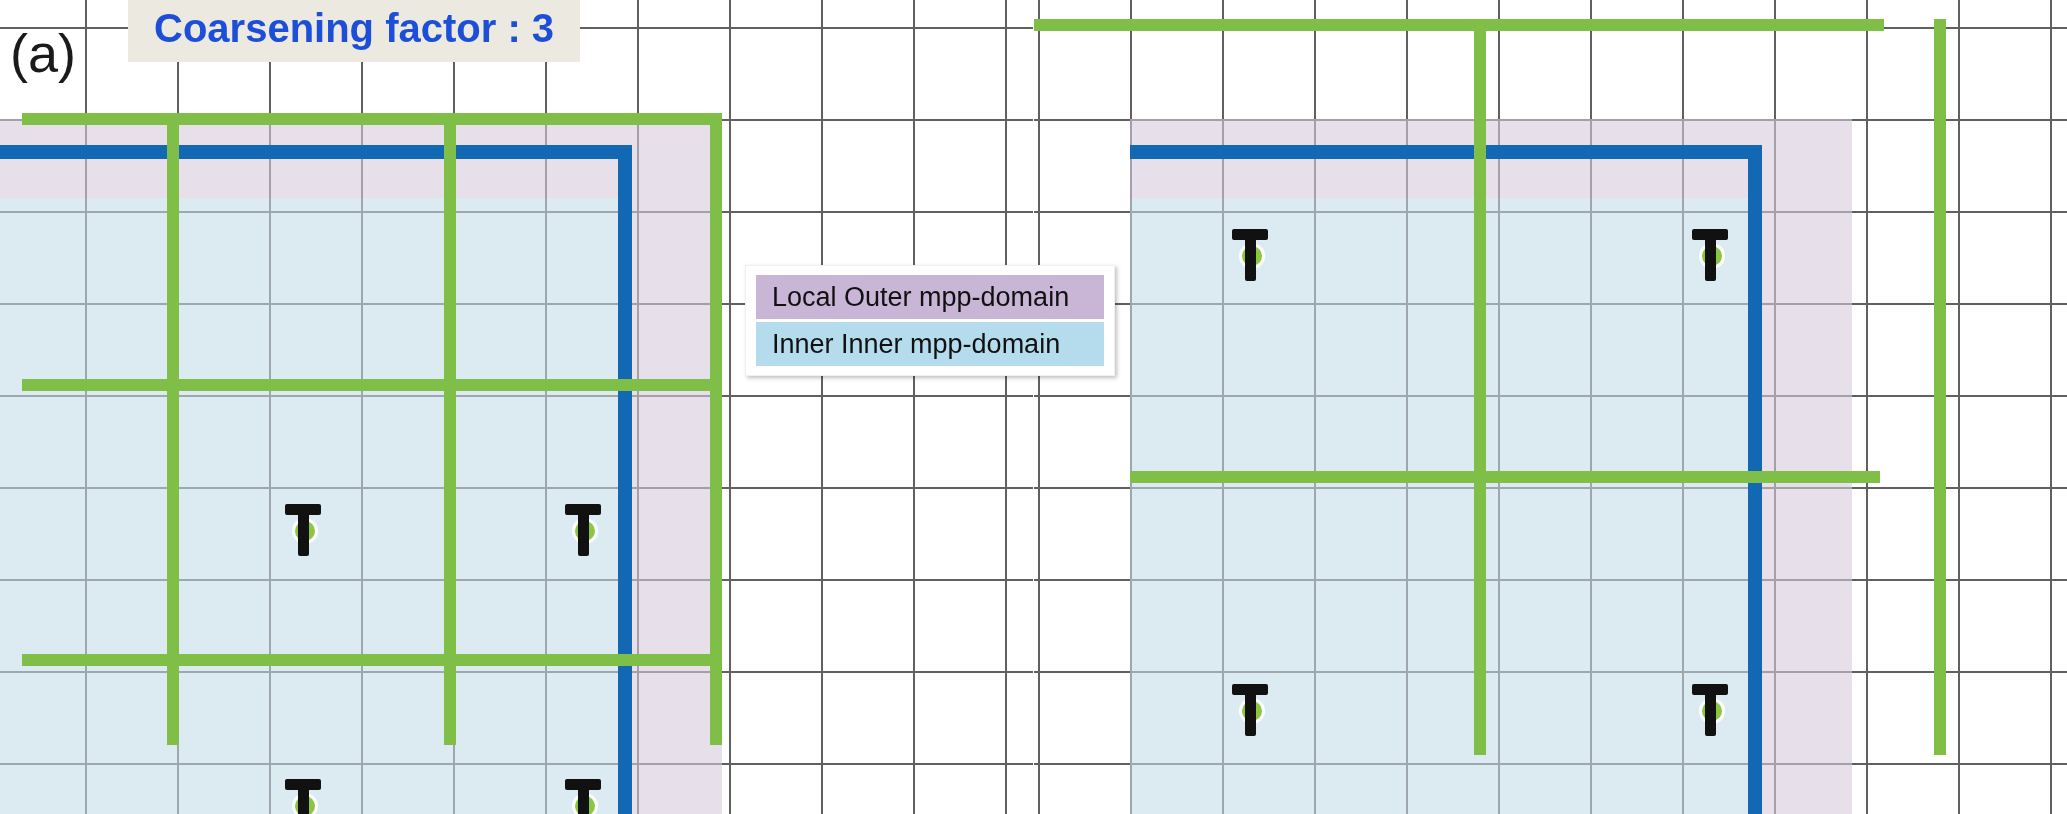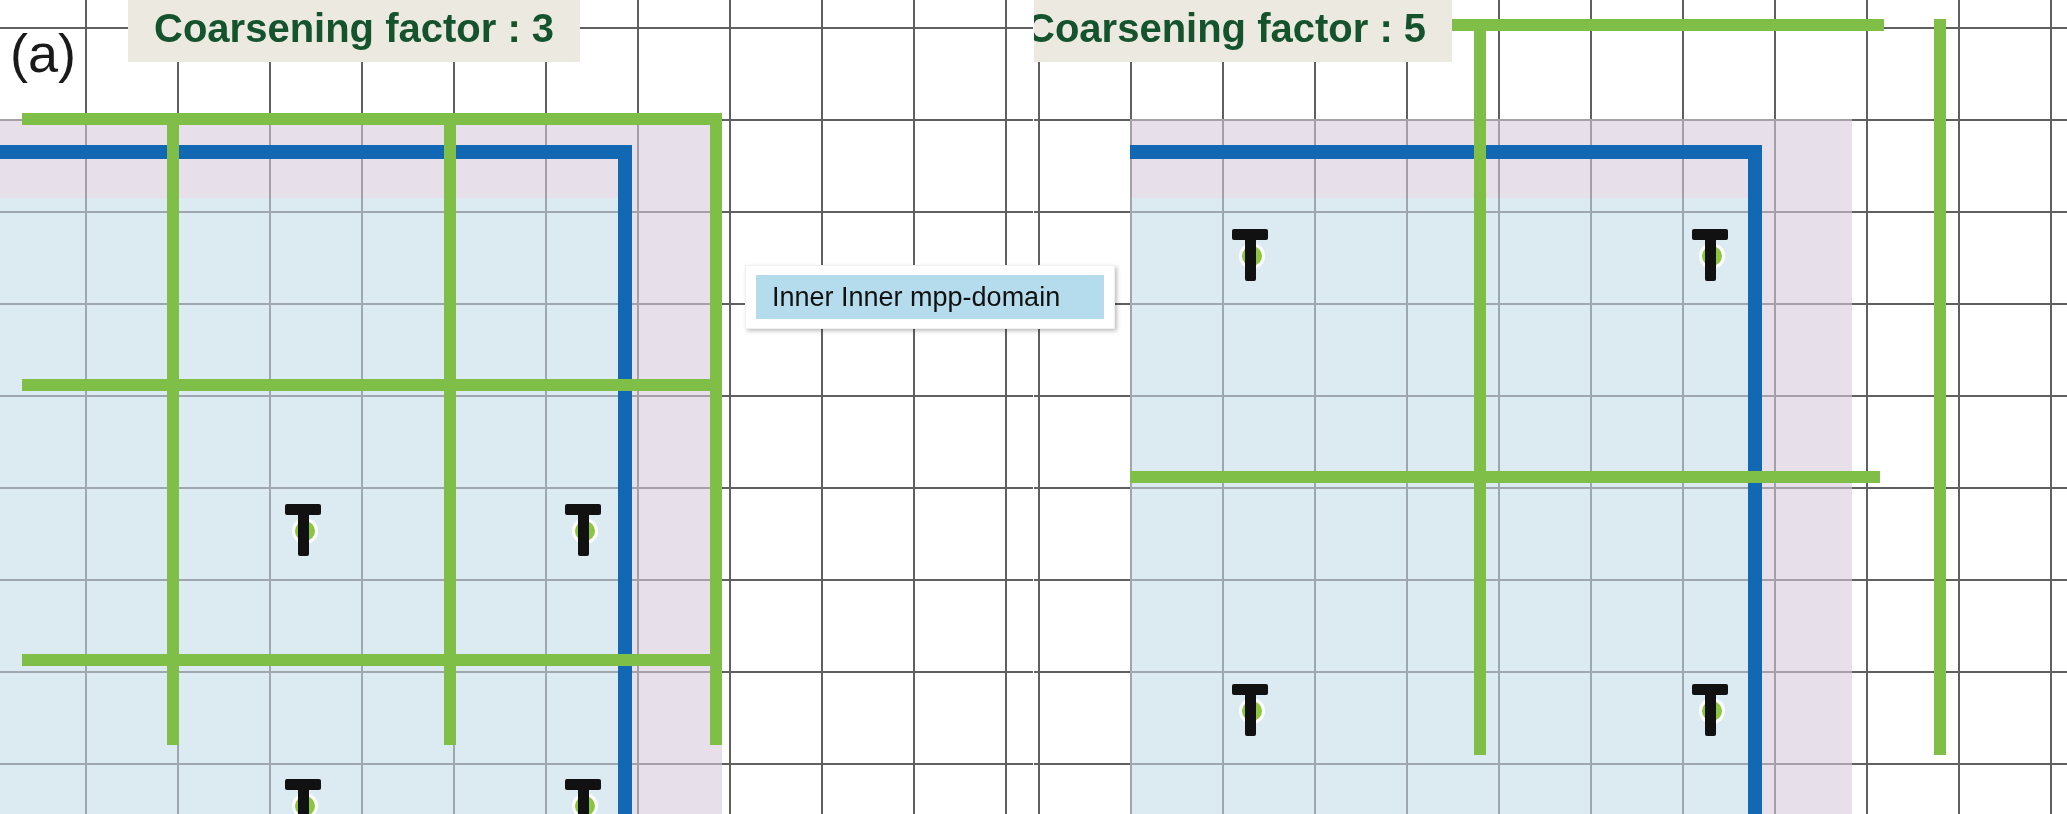--- a/index.html
+++ b/index.html
@@ -41,21 +41,21 @@
                background:#111111;border-radius:2px;}
 
   
   .panel-label{position:absolute;font-size:54px;color:#1a1a1a;
                font-family:"Liberation Sans","DejaVu Sans",sans-serif;
                letter-spacing:0px;}
 
   
   .title-banner{position:absolute;background:#ebe9e0;display:flex;
                 align-items:center;justify-content:center;
-                font-size:40px;font-weight:bold;color:#14532d;
+                font-size:40px;font-weight:bold;color:#1d4ed8;
                 padding:2px 26px 8px 26px;white-space:nowrap;}
 
   
   .legend{position:absolute;background:#ffffff;
           box-shadow:2px 2px 4px rgba(0,0,0,0.25);
           border:1px solid #f0f0f0;padding:9px 10px;}
   .legend-row{height:44px;display:flex;align-items:center;
               padding-left:16px;font-size:27px;color:#111111;
               width:348px;box-sizing:border-box;}
   .legend-row.outer{background:#c9b5d6;margin-bottom:3px;}
@@ -242,22 +242,24 @@
           <div class="bar"></div>
         </div>
         <div class="tmark" style="left: 654px; top: 682px;">
           <div class="halo"></div>
           <div class="dot"></div>
           <div class="stem"></div>
           <div class="bar"></div>
         </div>
       </div>
 
-    <div class="title-banner" style="left:-34px;top:0px;height:52px;">Coarsening factor : 5</div>
   </div>
 
   <div class="legend" style="left:745px;top:265px;">
+    <div class="legend-row outer">
+      <span>Local Outer mpp-domain</span>
+    </div>
     <div class="legend-row inner">
       <span>Inner Inner mpp-domain</span>
     </div>
   </div>
 
 </div>
 
 </body></html>

